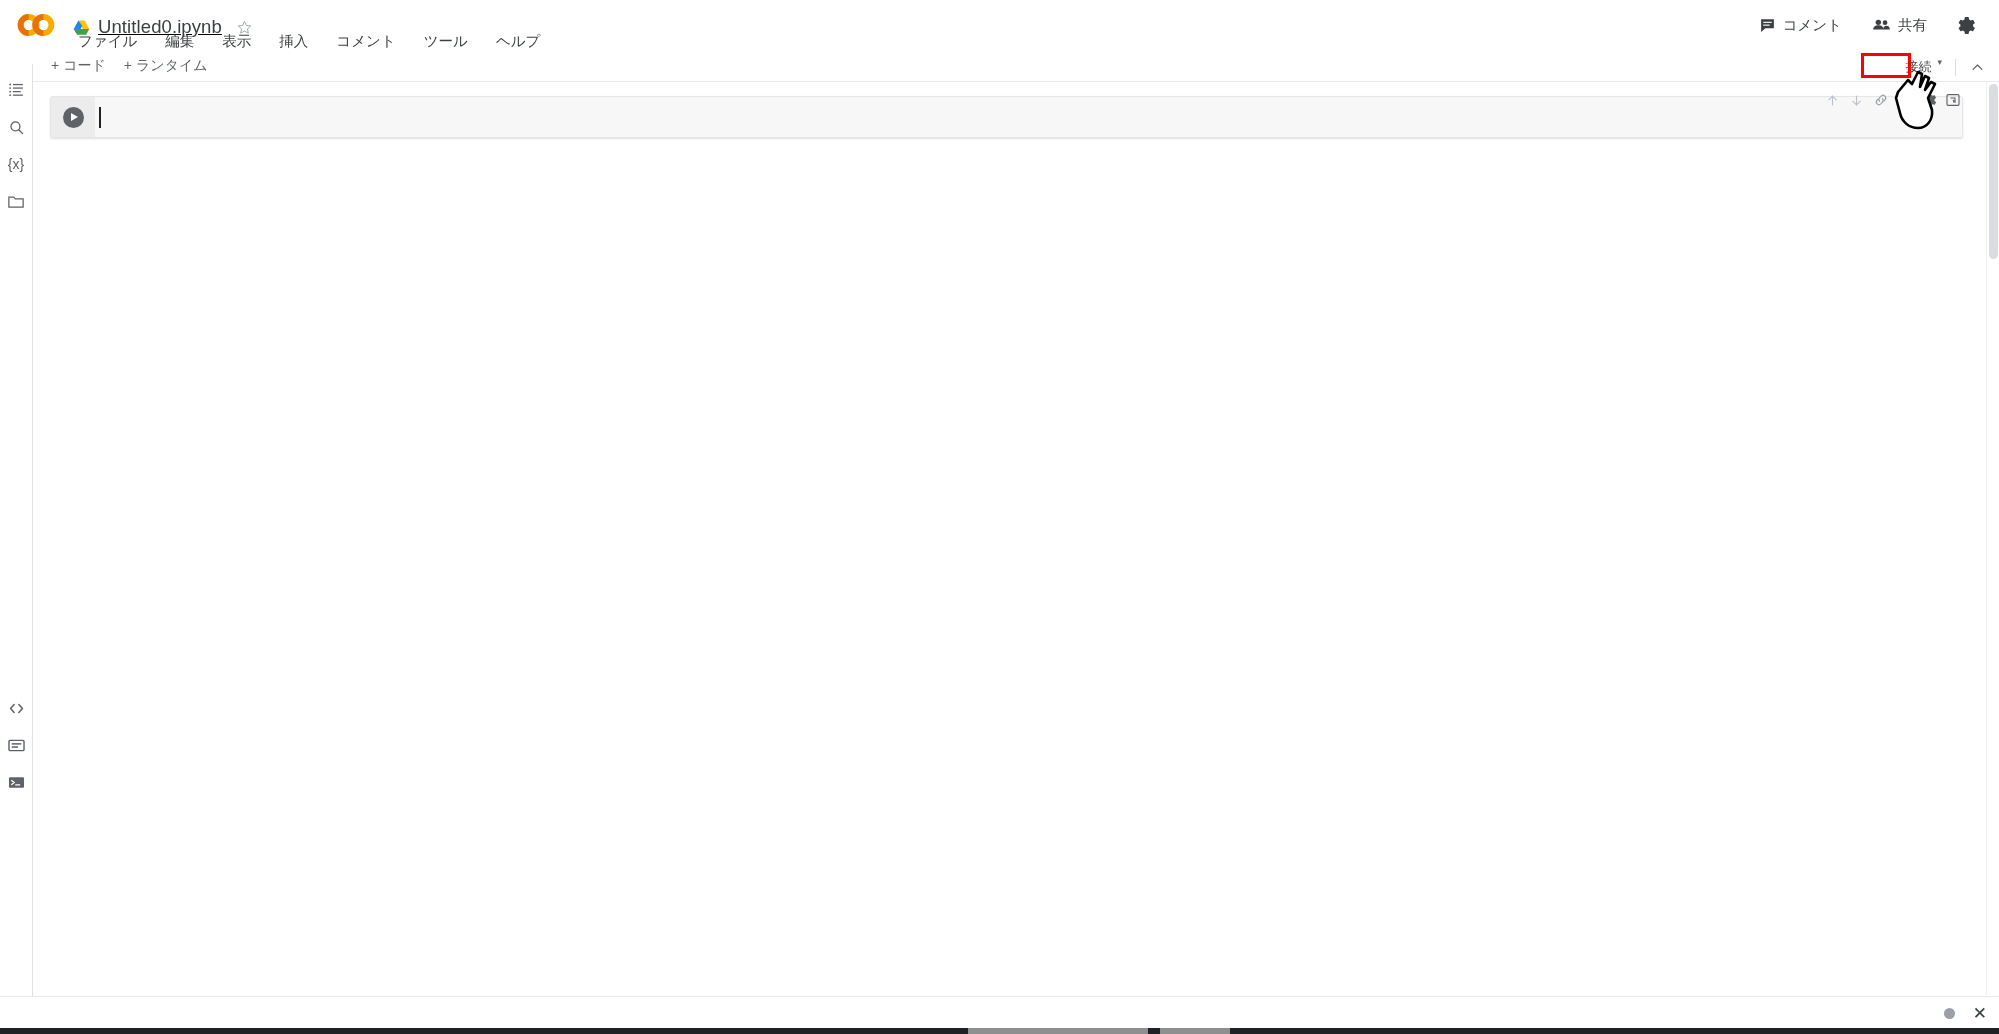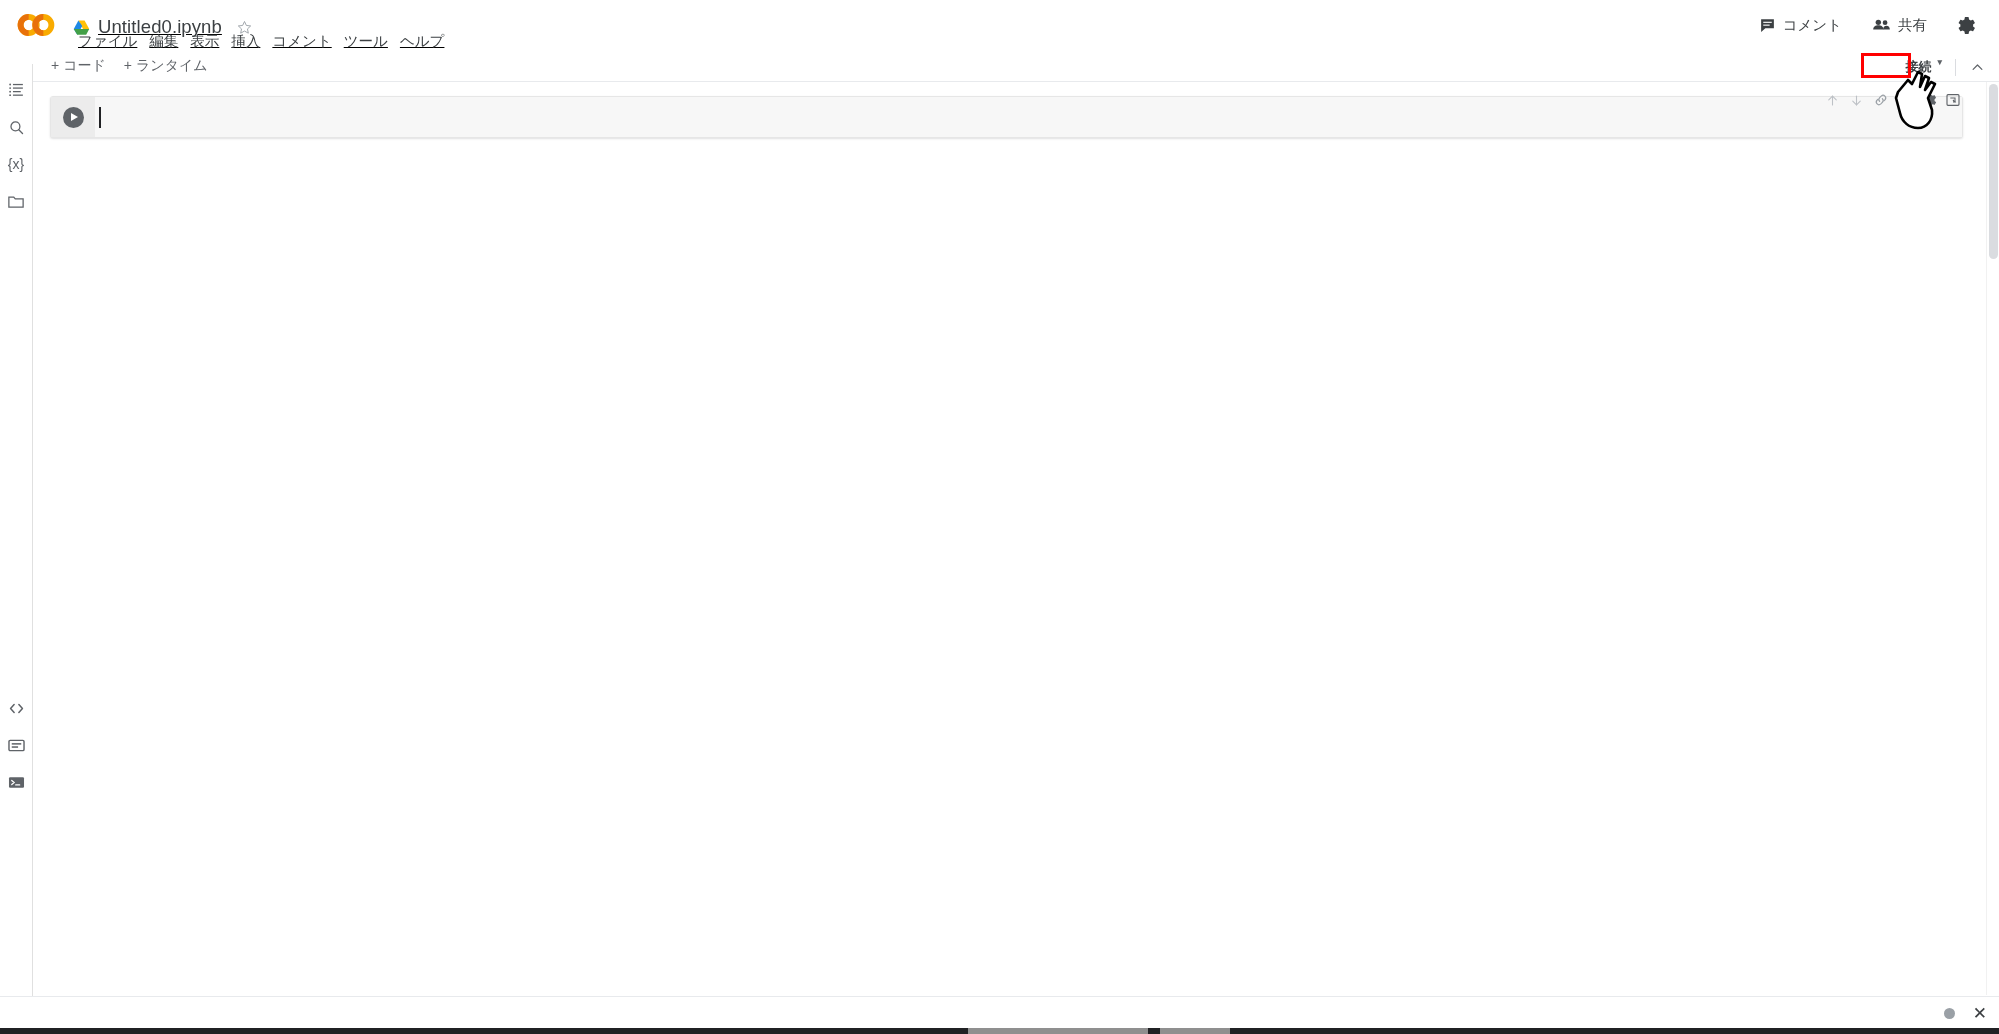--- a/index.html
+++ b/index.html
@@ -67,22 +67,21 @@
     height: 17px;
     display: block;
   }
 
   .menu-row {
     position: absolute;
     left: 72px;
     top: 31px;
     display: flex;
     align-items: center;
-    gap: 0px;
-    text-decoration: underline;
+    gap: 16px;
   }
 
   .menu-item {
     font-size: 14.5px;
     color: #3c4043;
     padding: 1px 6px;
     white-space: nowrap;
     cursor: default;
     border-radius: 3px;
   }
@@ -191,21 +190,20 @@
     gap: 2px;
   }
 
   .connect-wrap {
     position: relative;
     display: flex;
     align-items: flex-start;
     padding: 3px 4px 3px 8px;
     border-radius: 4px;
     cursor: default;
-    font-weight: bold;
   }
   .connect-label {
     font-size: 13px;
     color: #3c4043;
     white-space: nowrap;
   }
   .connect-caret {
     margin-left: 6px;
     font-size: 9px;
     color: #5f6368;

